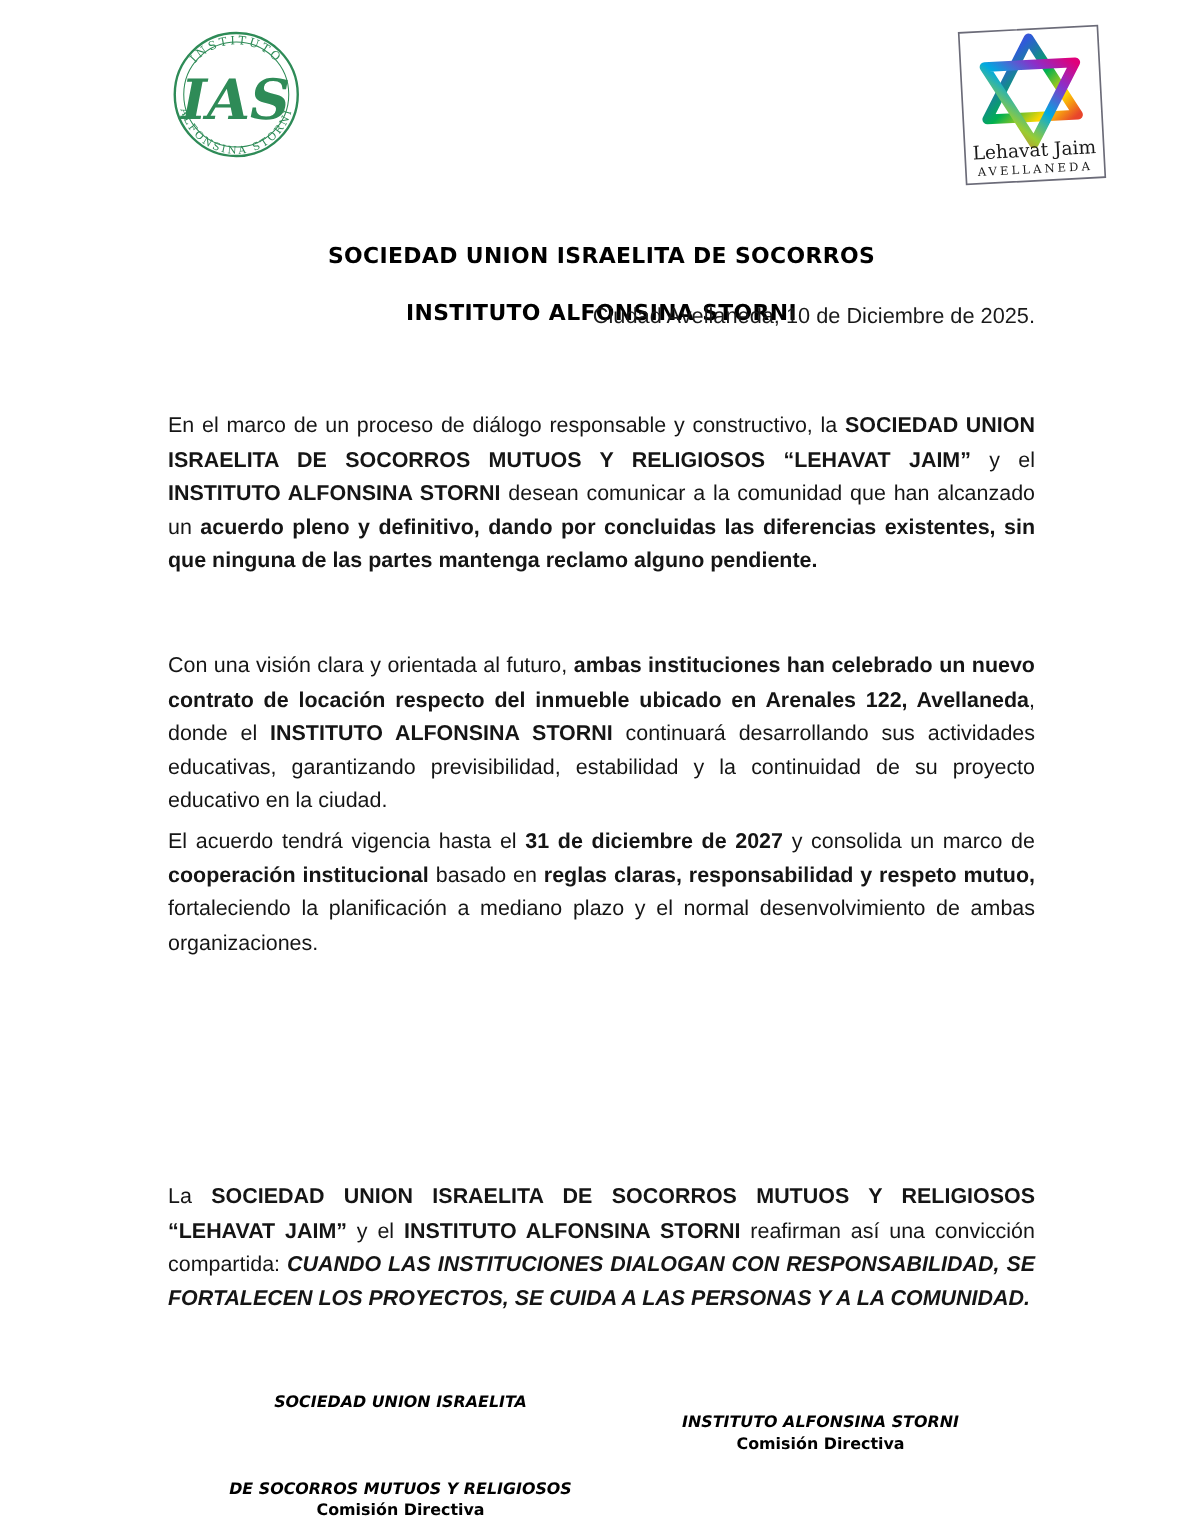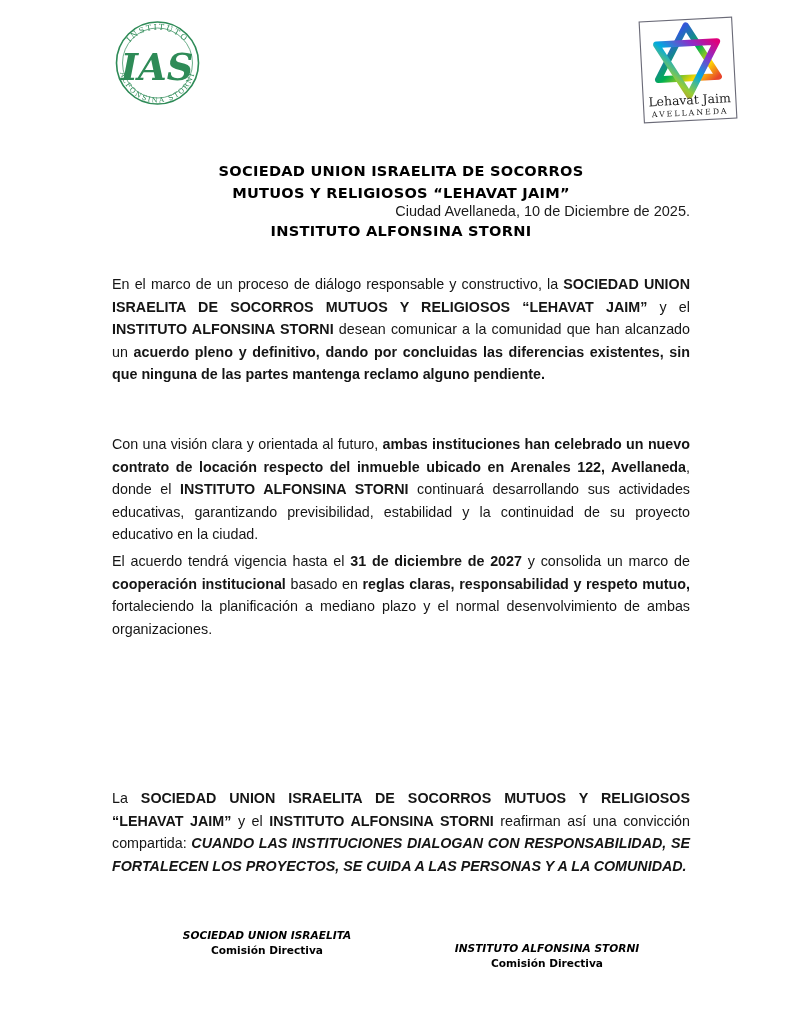--- a/index.html
+++ b/index.html
@@ -180,34 +180,34 @@
           <polygon points="0,40 34.6,-20 -34.6,-20" fill="none" stroke="url(#g2)" stroke-width="7.5" stroke-linejoin="round"></polygon>
         </g>
         <text x="60" y="103" text-anchor="middle" font-family="DejaVu Serif, serif" font-size="14.5" fill="#1a1a1a">Lehavat Jaim</text>
         <text x="60" y="116" text-anchor="middle" font-family="DejaVu Serif, serif" font-size="9" letter-spacing="2.4" fill="#1a1a1a">AVELLANEDA</text>
       </g>
     </svg>
   </div>
 
   <div class="header">
     <div class="org-line">SOCIEDAD UNION  ISRAELITA DE SOCORROS</div>
-    <div class="org-line">MUTUOS Y RELIGIOSOS  “LEHAVAT JAIM”</div>
     <div class="inst-line">INSTITUTO  ALFONSINA STORNI</div>
   </div>
 
   <div class="dateline">Ciudad Avellaneda, 10 de Diciembre de 2025.</div>
 
   <div class="body-block p1"><span>En el marco de un proceso de diálogo responsable y constructivo, la </span><span style="font-weight: bold;">SOCIEDAD UNION ISRAELITA DE SOCORROS MUTUOS Y RELIGIOSOS “LEHAVAT JAIM”</span><span> y el </span><span style="font-weight: bold;">INSTITUTO  ALFONSINA STORNI</span><span> desean comunicar a la comunidad que han alcanzado un </span><span style="font-weight: bold;">acuerdo pleno y definitivo, dando por concluidas las diferencias existentes, sin que ninguna de las partes mantenga reclamo alguno pendiente.</span></div>
   <div class="body-block p2"><span>Con una visión clara y orientada al futuro, </span><span style="font-weight: bold;">ambas instituciones han celebrado un nuevo contrato de locación respecto del inmueble ubicado en Arenales 122, Avellaneda</span><span>, donde el </span><span style="font-weight: bold;">INSTITUTO ALFONSINA STORNI</span><span> continuará desarrollando sus actividades educativas, garantizando previsibilidad, estabilidad y la continuidad de su proyecto educativo en la ciudad.</span></div>
   <div class="body-block p3"><span>El acuerdo tendrá vigencia hasta el </span><span style="font-weight: bold;">31 de diciembre de 2027</span><span> y consolida un marco de </span><span style="font-weight: bold;">cooperación institucional</span><span> basado en </span><span style="font-weight: bold;">reglas claras, responsabilidad y respeto mutuo,</span><span> fortaleciendo la planificación a mediano plazo y el normal desenvolvimiento de ambas organizaciones.</span></div>
   <div class="body-block p5"><span>La </span><span style="font-weight: bold;">SOCIEDAD UNION  ISRAELITA DE SOCORROS MUTUOS Y RELIGIOSOS “LEHAVAT JAIM”</span><span> y el </span><span style="font-weight: bold;">INSTITUTO ALFONSINA STORNI</span><span> reafirman así una convicción compartida: </span><span style="font-weight: bold; font-style: italic;">CUANDO LAS INSTITUCIONES DIALOGAN CON RESPONSABILIDAD,  SE FORTALECEN LOS PROYECTOS, SE CUIDA A LAS PERSONAS Y A  LA COMUNIDAD.</span></div>
 
   <div class="signatures">
     <div class="sig-col sig-left">
       <div class="sig-name">SOCIEDAD UNION  ISRAELITA</div>
+      <div class="sig-name">DE SOCORROS MUTUOS Y RELIGIOSOS</div>
       <div class="sig-role">Comisión Directiva</div>
     </div>
     <div class="sig-col sig-right">
       <div class="sig-name">INSTITUTO ALFONSINA STORNI</div>
       <div class="sig-role">Comisión Directiva</div>
     </div>
   </div>
 
 </div>
 

